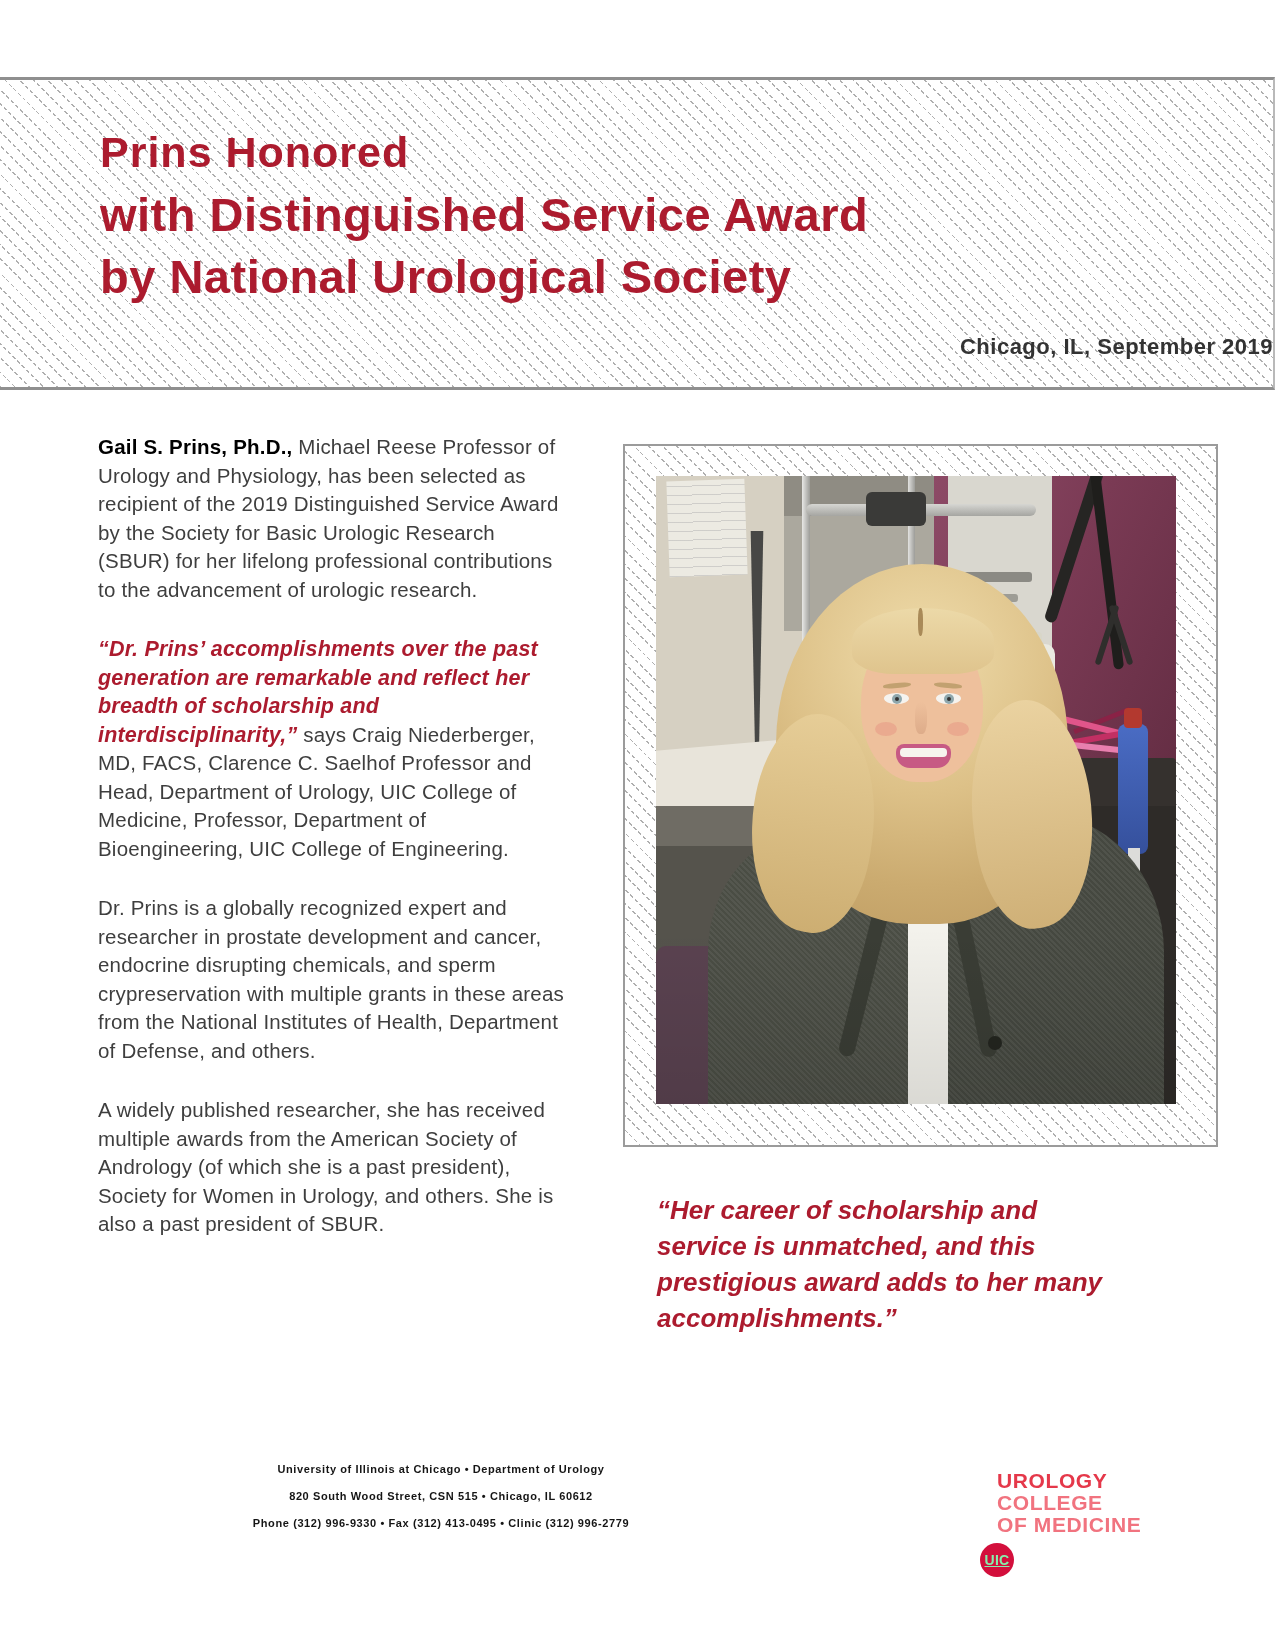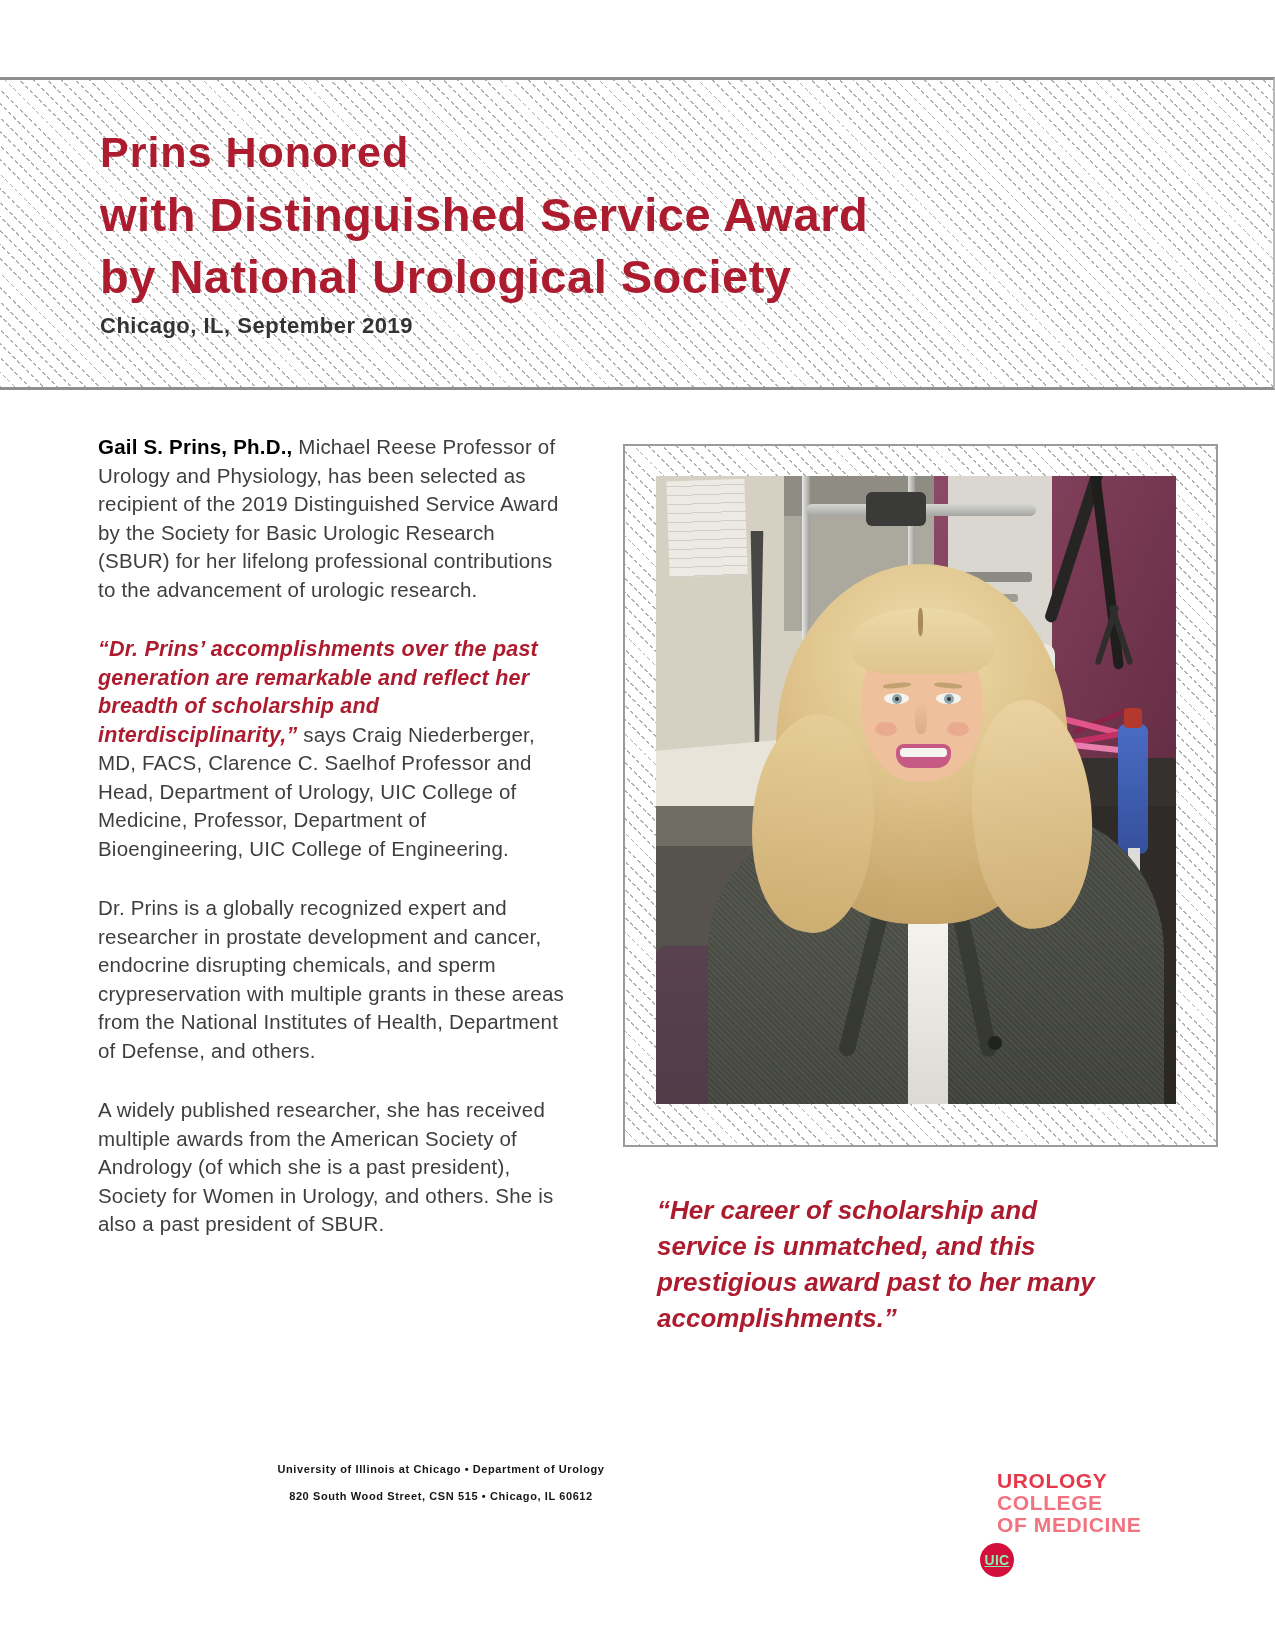--- a/index.html
+++ b/index.html
@@ -12,21 +12,21 @@
       repeating-linear-gradient(135deg, #ffffff 0px, #ffffff 2.5px, rgba(255,255,255,0) 2.5px, rgba(255,255,255,0) 6.5px),
       repeating-linear-gradient(45deg, rgba(110,110,110,0.55) 0px, rgba(110,110,110,0.55) 1.3px, rgba(0,0,0,0) 1.3px, rgba(0,0,0,0) 10px);
   }
 
   
   .banner { position:absolute; left:0; top:77px; width:1275px; height:313px;
     border-top:3px solid #8f8f8f; border-bottom:3px solid #8f8f8f; border-right:2px solid #b9b9b9;
     padding:40px 0 0 100px; }
   .title1 { font-size:43px; line-height:64px; font-weight:700; letter-spacing:1px; color:#ac1b2e; }
   .title2 { font-size:47px; line-height:62px; font-weight:700; letter-spacing:0.5px; color:#ac1b2e; }
-  .dateline { margin-top:5px; font-size:22px; font-weight:700; letter-spacing:0.5px; color:#333333; }
+  .dateline { margin-top:26px; font-size:22px; font-weight:700; letter-spacing:0.5px; color:#333333;text-align:right; }
 
   
   .col-left { position:absolute; left:98px; top:433px; width:474px;
     font-size:20.5px; line-height:28.5px; color:#3e3e3e; letter-spacing:0.2px; }
   .col-left p { margin-bottom:31px; }
   .bold-name { font-weight:700; color:#000000; }
   .lead-red { color:#ac1b2e; font-weight:700; font-style:italic; font-size:21.5px; }
 
   
   .photo-frame { position:absolute; left:623px; top:444px; width:595px; height:703px;
@@ -227,25 +227,26 @@
     <div class="nose"></div>
     <div class="cheek cheek-l"></div>
     <div class="cheek cheek-r"></div>
     <div class="smile">
         <div class="teeth"></div>
       </div>
     <div class="photo-shade"></div>
   </div>
 </div>
 
-<div class="pull-quote">“Her career of scholarship and service is unmatched, and this prestigious award past to her many accomplishments.”</div>
+<div class="pull-quote">“Her career of scholarship and service is unmatched, and this prestigious award adds to her many accomplishments.”</div>
 
 <div class="footer">
   <div>University of Illinois at Chicago • Department of Urology</div>
   <div>820 South Wood Street, CSN 515 • Chicago, IL 60612</div>
+  <div>Phone (312) 996-9330 •  Fax (312) 413-0495  •  Clinic (312) 996-2779</div>
 </div>
 
 <div class="logo">
   <div class="logo-l1">UROLOGY</div>
   <div class="logo-l2">COLLEGE</div>
   <div class="logo-l3">OF MEDICINE</div>
 </div>
 <div class="uic-badge">UIC</div>
 
 </body></html>

